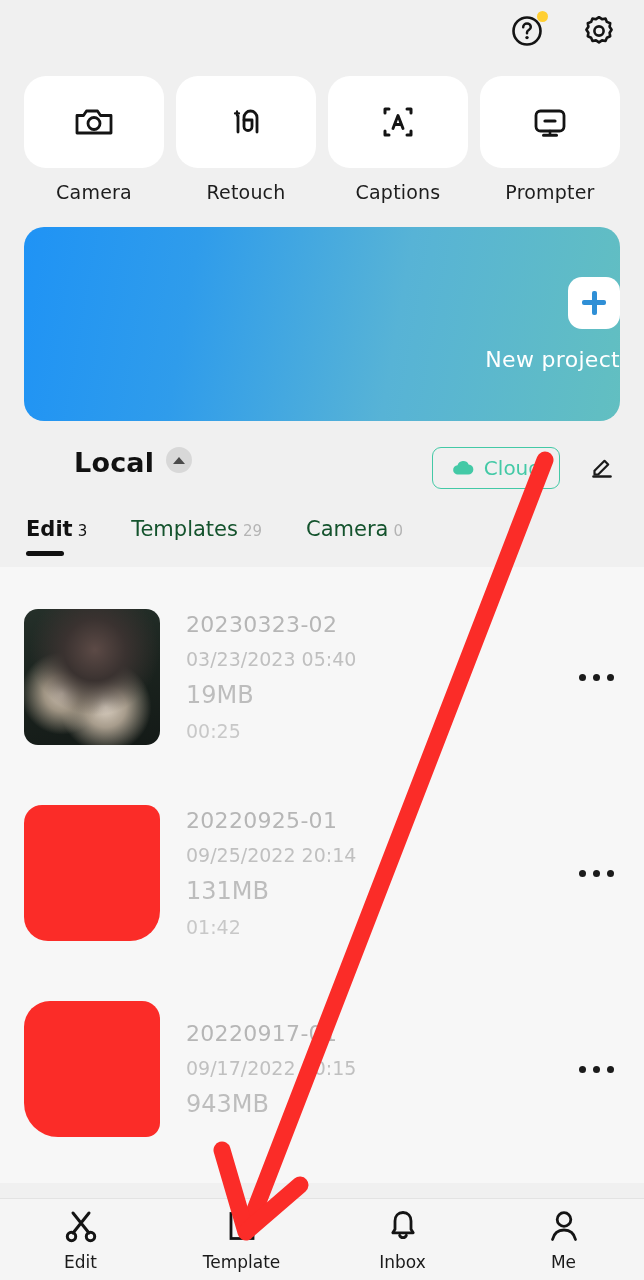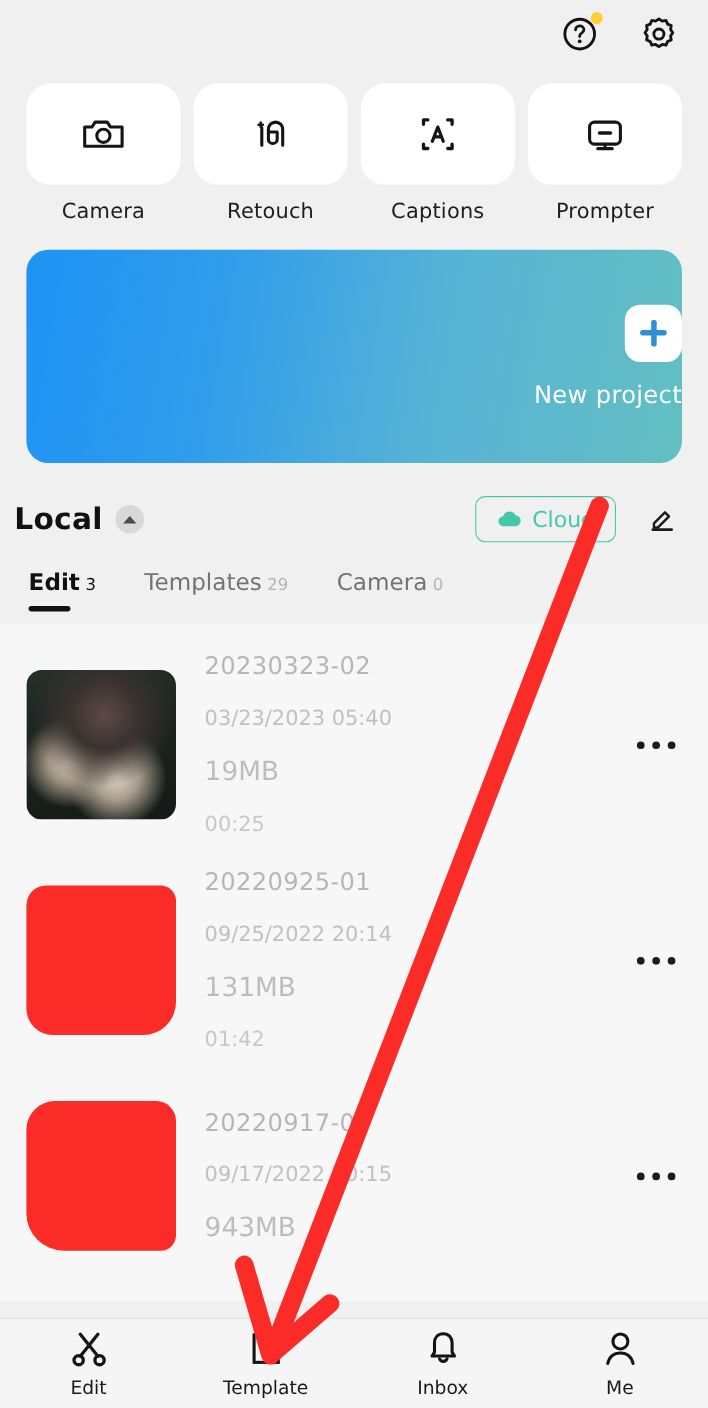--- a/index.html
+++ b/index.html
@@ -117,24 +117,25 @@
   .banner-label {
     margin-top: 18px;
     color: #ffffff;
     font-size: 22px;
     letter-spacing: .3px;
   }
 
   
   .section-head {
     margin-top: 26px;
-    padding: 0 22px 0 13px;
+    padding: 0 22px 0 26px;
     height: 50px;
     display: flex;
-    align-items: center;
+    align-items: flex-start;
+    margin-left: 48px;
   }
   .section-title {
     font-size: 27px;
     color: #111111;
     font-weight: 700;
     letter-spacing: .2px;
   }
   .collapse-btn {
     margin-left: 12px;
     width: 26px;
@@ -183,21 +184,21 @@
     gap: 44px;
     height: 48px;
   }
   .tab {
     display: flex;
     align-items: baseline;
     gap: 5px;
     position: relative;
     padding-bottom: 4px;
   }
-  .tab .tab-label { font-size: 21px; color: #737373; }
+  .tab .tab-label { font-size: 21px; color: #14532d; }
   .tab .tab-count { font-size: 15px; color: #b4b4b4; }
   .tab.active .tab-label { color: #111111; font-weight: 700; }
   .tab.active .tab-count { color: #111111; }
   .tab-underline {
     position: absolute;
     left: 0;
     bottom: -11px;
     width: 38px;
     height: 5px;
     border-radius: 3px;
@@ -234,21 +235,21 @@
   }
   .thumb.redacted { background: #fb2c28; }
   .thumb.redacted.r2 { border-radius: 18px 14px 30px 24px; }
   .thumb.redacted.r3 { border-radius: 26px 18px 14px 34px; }
 
   .meta {
     margin-left: 26px;
     display: flex;
     flex-direction: column;
     justify-content: center;
-    gap: 23px;
+    gap: 11px;
   }
   .meta-name { font-size: 22px; color: #b6b6b6; letter-spacing: .3px; }
   .meta-date { font-size: 19px; color: #c0c0c0; }
   .meta-size { font-size: 24px; color: #bdbdbd; }
   .meta-dur  { font-size: 19px; color: #c8c8c8; }
 
   .more-btn {
     margin-left: auto;
     width: 52px;
     height: 52px;

